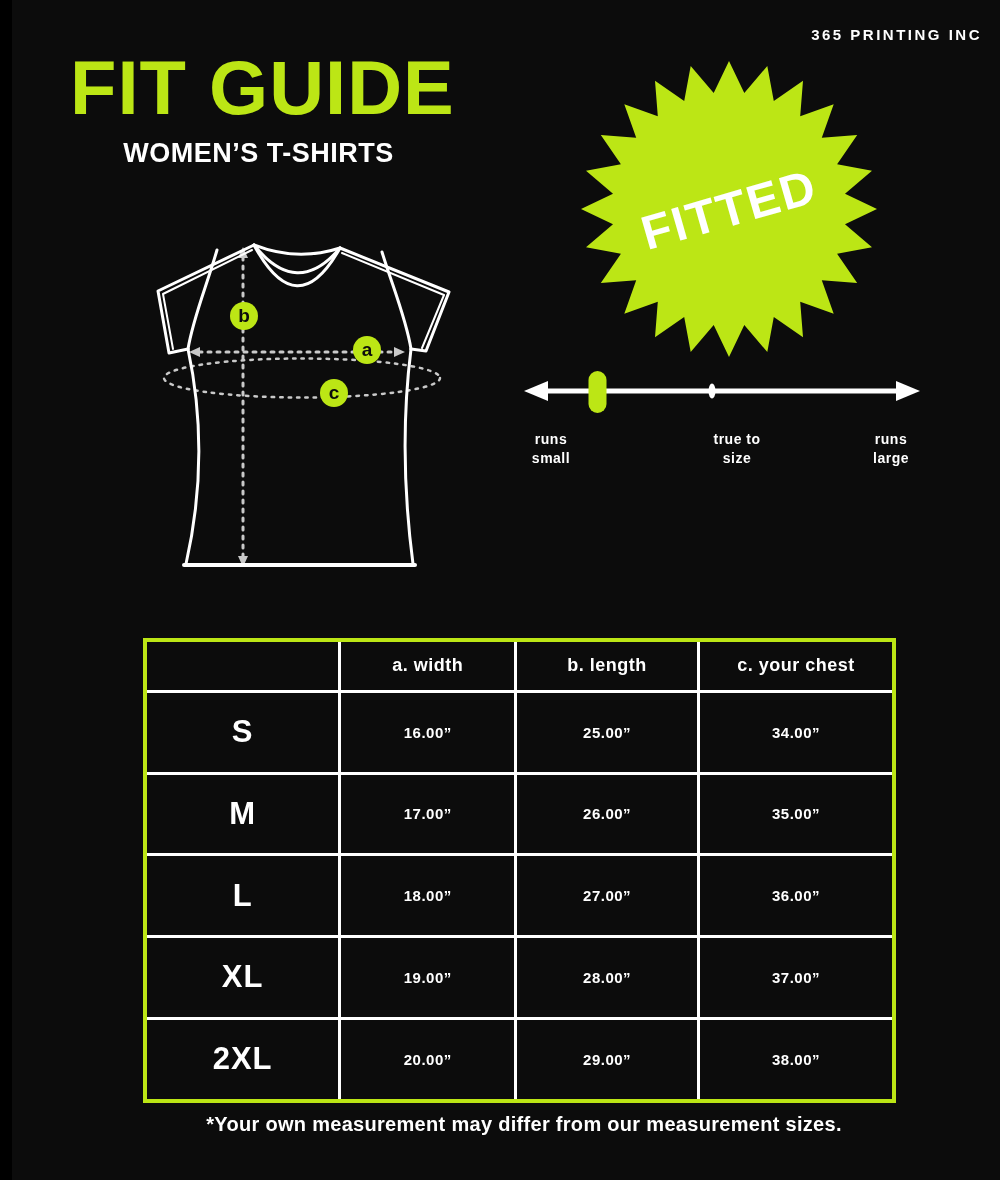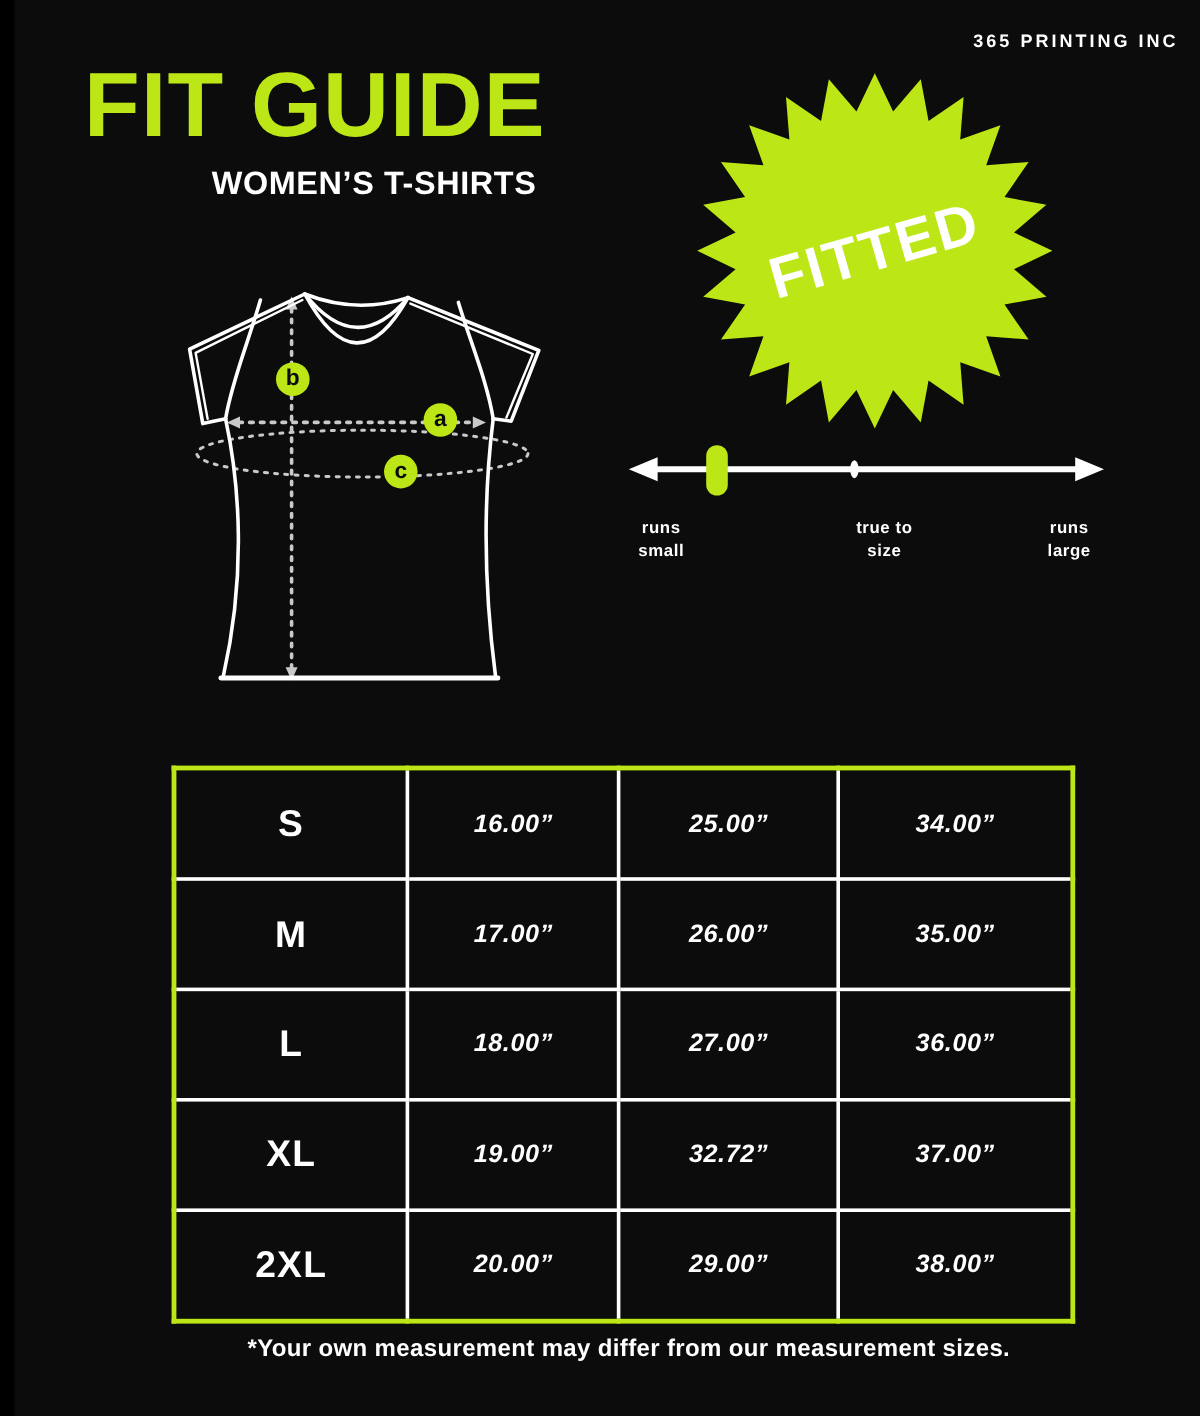--- a/index.html
+++ b/index.html
@@ -14,21 +14,21 @@
     position:absolute; top:26px; right:30px;
     font-size:15px; letter-spacing:2.5px; color:#fff; white-space:nowrap;
   }
   .title {
     position:absolute; left:58px; top:50px; width:380px;
     font-size:76px; line-height:1; color:var(--accent); letter-spacing:1px;
     white-space:nowrap;
   }
   .subtitle {
     position:absolute; left:58px; top:138px; width:377px;
-    font-size:27px; letter-spacing:0.5px; color:#fff; text-align:right;
+    font-size:27px; letter-spacing:0.5px; color:#fff; text-align:center;
     white-space:nowrap;
   }
   
   .badge-wrap { position:absolute; left:563px; top:55px; width:308px; height:308px; }
   .badge-wrap svg { position:absolute; inset:0; }
   .badge-label {
     position:absolute; inset:0; display:flex; align-items:center; justify-content:center;
     transform:rotate(-16deg); font-size:48px; letter-spacing:2px; color:#fff;
   }
   
@@ -55,21 +55,21 @@
     position:absolute; left:131px; top:638px; width:753px; height:465px;
     border-collapse:collapse; table-layout:fixed;
   }
   .chart td {
     border:3px solid var(--line); text-align:center; vertical-align:middle;
     color:#fff; padding:0;
   }
   .chart { border:4px solid var(--accent); }
   .chart td.col-head { font-size:18px; letter-spacing:0.5px; }
   .chart td.size-cell { font-size:31px; letter-spacing:1px; }
-  .chart td.val-cell { font-size:21px; letter-spacing:0.5px;font-style:italic; }
+  .chart td.val-cell { font-size:15px; letter-spacing:0.5px; }
   .footnote {
     position:absolute; left:12px; top:1113px; width:1000px;
     text-align:center; font-size:20px; letter-spacing:0.3px; color:#fff;
   }
 </style>
 </head>
 <body>
 
 <div class="canvas">
 
@@ -147,20 +147,26 @@
   </div>
 
   <table class="chart">
     <colgroup>
       <col style="width:26%">
         <col style="width:23.5%">
         <col style="width:24.4%">
         <col style="width:26.1%">
     </colgroup>
     <tbody>
+        <tr>
+      <td class="col-head"></td>
+      <td class="col-head">a. width</td>
+      <td class="col-head">b. length</td>
+      <td class="col-head">c. your chest</td>
+    </tr>
     <tr>
       <td class="size-cell">S</td>
       <td class="val-cell">16.00”</td>
       <td class="val-cell">25.00”</td>
       <td class="val-cell">34.00”</td>
     </tr>
     <tr>
       <td class="size-cell">M</td>
       <td class="val-cell">17.00”</td>
       <td class="val-cell">26.00”</td>
@@ -168,21 +174,21 @@
     </tr>
     <tr>
       <td class="size-cell">L</td>
       <td class="val-cell">18.00”</td>
       <td class="val-cell">27.00”</td>
       <td class="val-cell">36.00”</td>
     </tr>
     <tr>
       <td class="size-cell">XL</td>
       <td class="val-cell">19.00”</td>
-      <td class="val-cell">32.72”</td>
+      <td class="val-cell">28.00”</td>
       <td class="val-cell">37.00”</td>
     </tr>
     <tr>
       <td class="size-cell">2XL</td>
       <td class="val-cell">20.00”</td>
       <td class="val-cell">29.00”</td>
       <td class="val-cell">38.00”</td>
     </tr>
   </tbody>
     </table>

